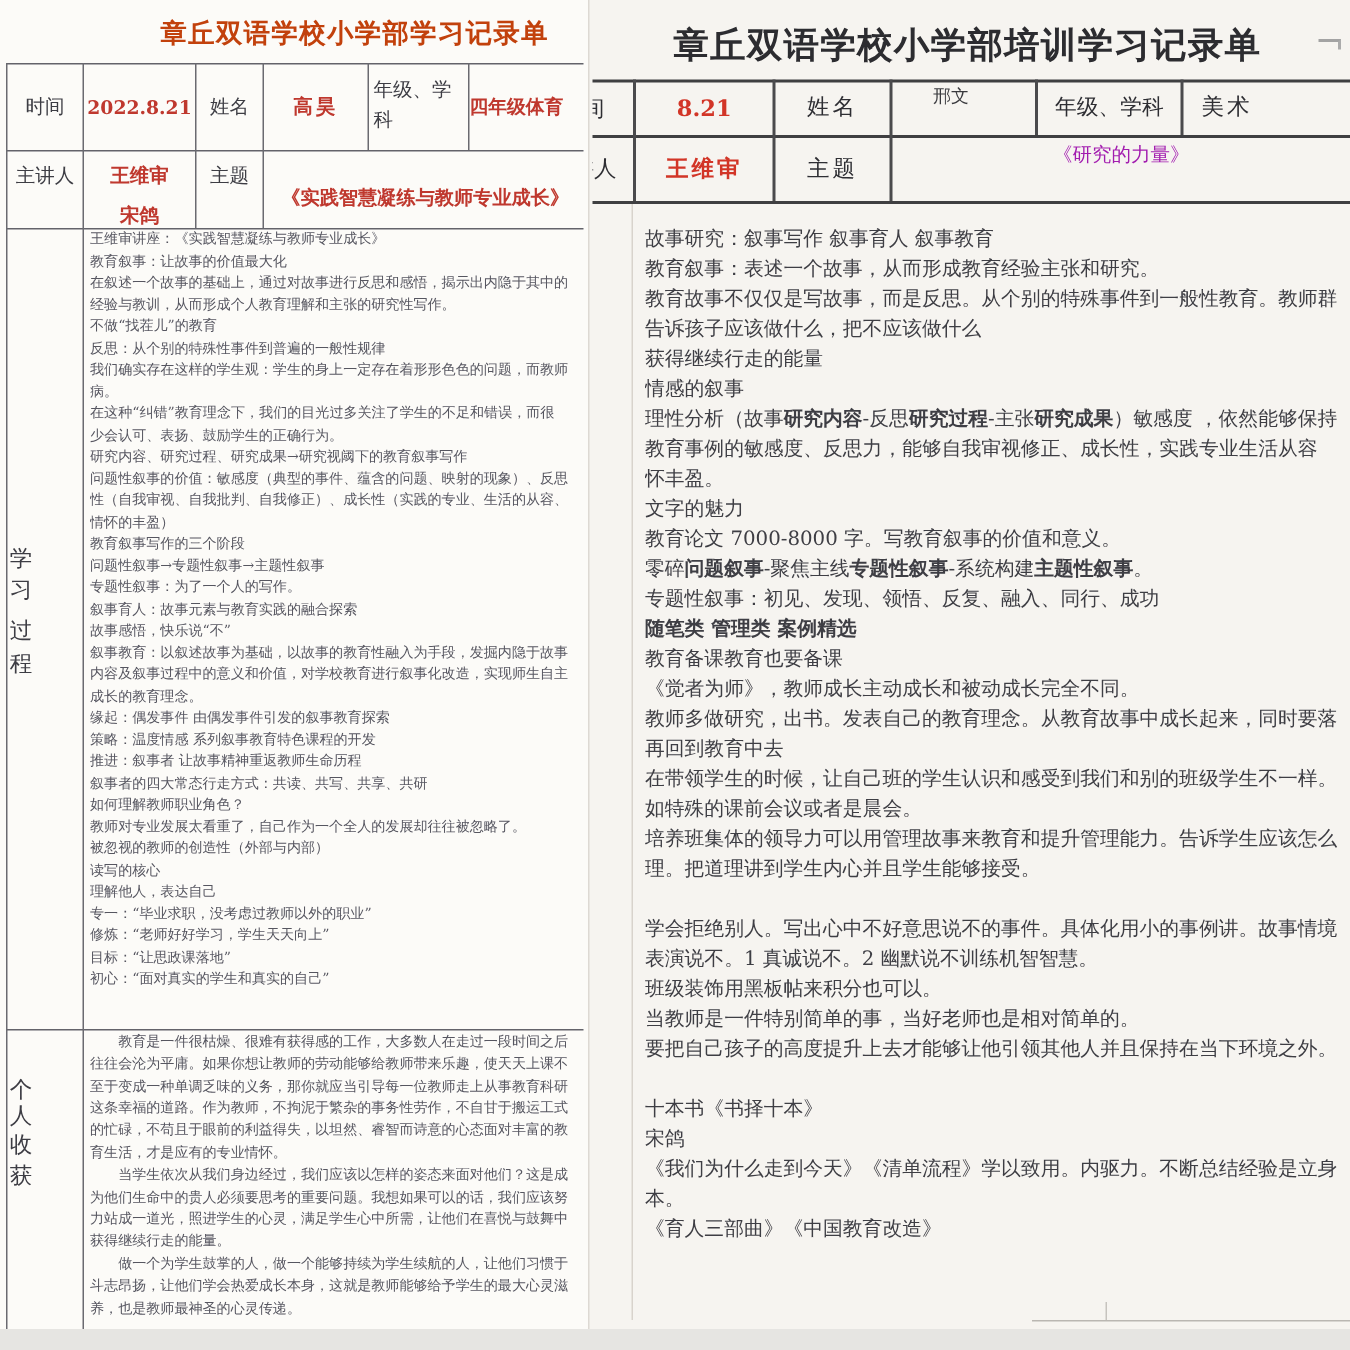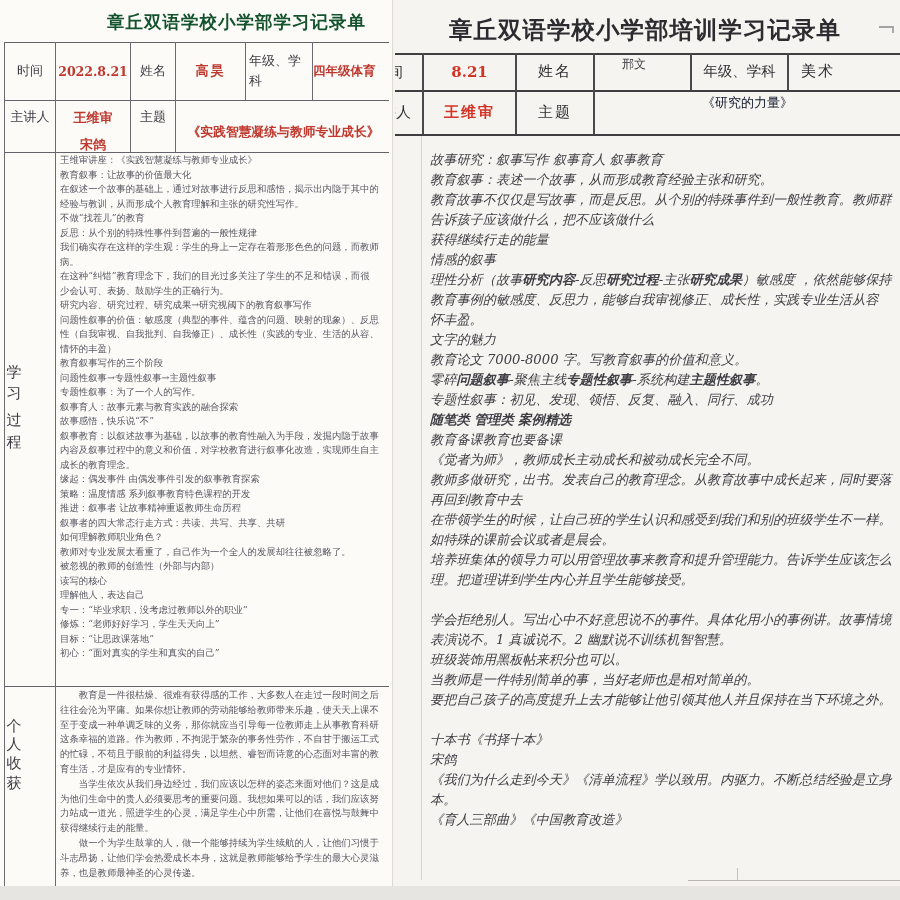--- a/index.html
+++ b/index.html
@@ -11,21 +11,21 @@
   #doc-right { left:393px; width:507px; background:#f6f4f0; }
   .seam { position:absolute; top:0; left:392px; width:1px; height:886px; background:#ddd9d3; }
 
   .hline-l { position:absolute; height:1px; background:#63636a; }
   .vline-l { position:absolute; width:1px;  background:#6a6a70; }
   .hline-r { position:absolute; height:2px; background:#3f3f41; }
   .vline-r { position:absolute; width:2px;  background:#4a4a4c; }
   .faint   { background:#d8d3cc !important; width:1px !important; }
 
   .title-l { position:absolute; top:10px; left:0; width:473px; text-align:center;
-             font-size:17.5px; font-weight:700; color:#14532d; letter-spacing:1px; }
+             font-size:17.5px; font-weight:700; color:#c2410c; letter-spacing:1px; }
   .title-r { position:absolute; top:14px; left:398px; width:494px; text-align:center;
              font-size:23.5px; font-weight:700; color:#2c2c30; letter-spacing:1px; }
 
   .cell { position:absolute; display:flex; align-items:center; justify-content:center;
           color:#3d3d44; overflow:hidden; }
   .cell.top { align-items:flex-start;border-radius:17px; }
   .cell.left { justify-content:flex-start; }
   .lbl-l { font-size:13px; }
   .val-l { font-size:12.5px; font-weight:600; color:var(--red-left); white-space:nowrap; }
   .lbl-r { font-size:15px; color:#2e2e33; }
@@ -34,21 +34,21 @@
   .vlabel { position:absolute; left:4px; width:51px; text-align:center;
             writing-mode:vertical-lr; font-size:15px; color:#3d3d44; }
   #vlabel-process { top:352px; letter-spacing:24px; }
   #vlabel-harvest { top:706px; letter-spacing:19px; }
 
   .lines { position:absolute; overflow:hidden; }
   #left-process-lines, #left-harvest-lines { left:60px; width:331px; color:#565660; }
   #left-process-lines .tline { height:14.5px; line-height:14.5px; }
   #left-harvest-lines .tline { height:14.8px; line-height:14.8px; }
   .tline { font-size:9.4px; white-space:nowrap; }
-  #right-body-lines { left:430px; top:150px; width:465px; color:#3e3e44;font-style:italic; }
+  #right-body-lines { left:430px; top:150px; width:465px; color:#3e3e44; }
   #right-body-lines .tline { height:20px; line-height:20px; font-size:13.2px; }
   .tline b { font-weight:700; }
   .tline.bold { font-weight:700; }
 
   .cut-cell { position:absolute; overflow:hidden; }
   .cut-cell span { display:inline-block; white-space:nowrap; font-size:15px; color:#2e2e33; }
 
   #cursor-artifact { position:absolute; left:879px; top:26px; width:15px; height:7px;
                      border-top:2px solid #a3a3a3; border-right:2px solid #ababab; }
   .bottom-strip { position:absolute; left:0; top:886px; width:900px; height:14px; background:#e6e5e2; }
@@ -168,21 +168,21 @@
 <div class="cell lbl-r" style="left:517px;top:53px;width:76px;height:37px;letter-spacing:2px;">姓名</div>
 <div class="cell top left" style="left:595px;top:53px;width:95px;height:37px;padding:3px 0 0 27px;font-size:12px;color:#3a3a3e;">邢文</div>
 <div class="cell lbl-r" style="left:692px;top:53px;width:95px;height:37px;font-size:14.5px;">年级、学科</div>
 <div class="cell lbl-r left" style="left:789px;top:53px;width:111px;height:37px;padding-left:12px;letter-spacing:2px;">美术</div>
 
 <div class="cut-cell" style="left:395px;top:90px;width:26px;height:44px;">
   <span style="margin-left:-29px;margin-top:13px;">主讲人</span>
 </div>
 <div class="cell val-r-red" style="left:424px;top:90px;width:91px;height:44px;">王维审</div>
 <div class="cell lbl-r" style="left:517px;top:90px;width:76px;height:44px;letter-spacing:2px;">主题</div>
-<div class="cell top" style="left:595px;top:90px;width:305px;height:44px;padding-top:4px;font-size:13px;color:#0f172a;">《研究的力量》</div>
+<div class="cell top" style="left:595px;top:90px;width:305px;height:44px;padding-top:4px;font-size:13px;color:#a21caf;">《研究的力量》</div>
 
 <div id="right-body-lines" class="lines" style="height:712px;">
     <div class="tline">故事研究：叙事写作 叙事育人 叙事教育</div>
     <div class="tline">教育叙事：表述一个故事，从而形成教育经验主张和研究。</div>
     <div class="tline">教育故事不仅仅是写故事，而是反思。从个别的特殊事件到一般性教育。教师群</div>
     <div class="tline">告诉孩子应该做什么，把不应该做什么</div>
     <div class="tline">获得继续行走的能量</div>
     <div class="tline">情感的叙事</div>
     <div class="tline"><span>理性分析（故事</span><b>研究内容</b><span>-反思</span><b>研究过程</b><span>-主张</span><b>研究成果</b><span>）敏感度 ，依然能够保持</span></div>
     <div class="tline">教育事例的敏感度、反思力，能够自我审视修正、成长性，实践专业生活从容</div>

